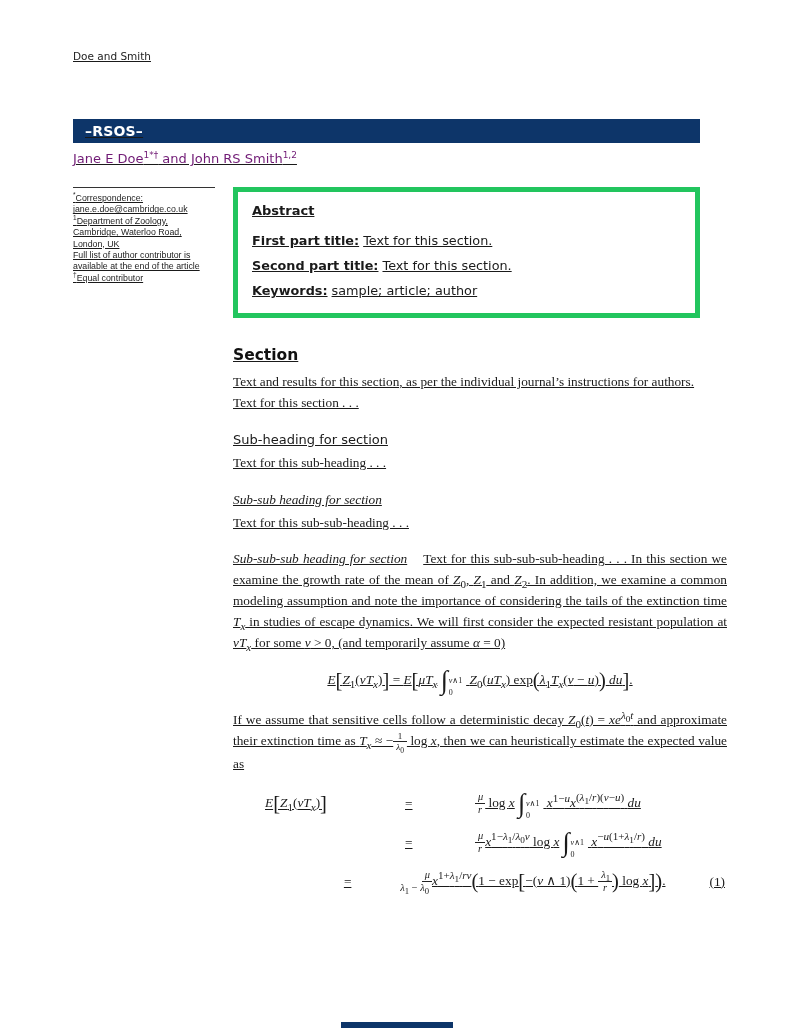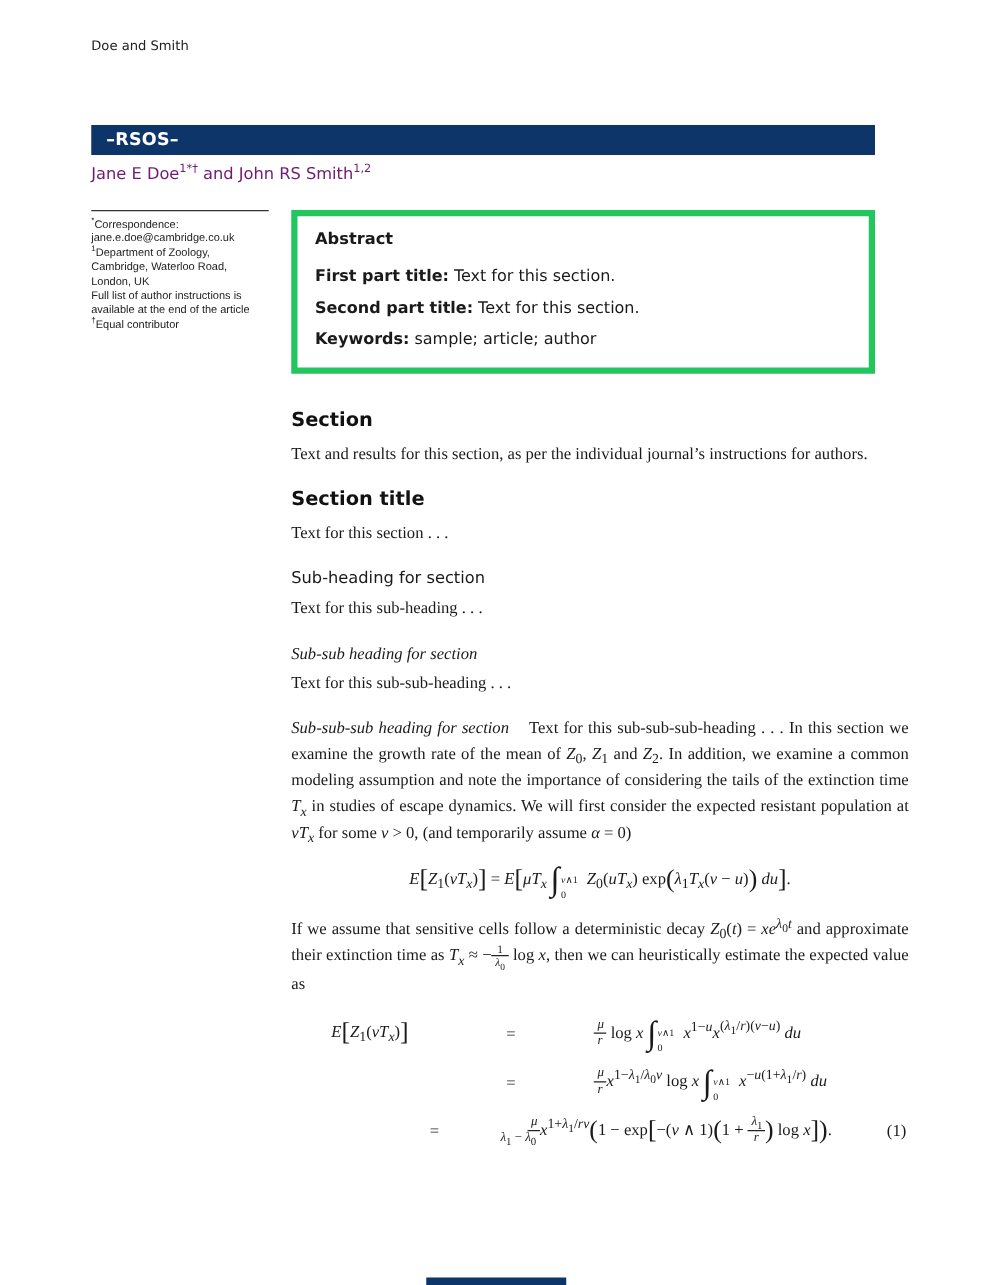--- a/index.html
+++ b/index.html
@@ -4,21 +4,22 @@
 <style>
   html,body{margin:0;padding:0;background:#ffffff;}
   .page{
     position:relative;
     width:794px;height:1028px;
     background:#ffffff;
     color:#1a1a1a;
     font-family:"DejaVu Sans",sans-serif;
     overflow:hidden;
     box-sizing:border-box;
-    padding:31px 67px 0 73px;
+    padding:50px 67px 0 73px;
+    text-decoration:underline;
   }
   .running-head{
     font-size:10.5px;
     line-height:13px;
     color:#222;
   }
   .banner{
     margin-top:56px;
     width:627px;
     height:24px;
@@ -191,21 +192,21 @@
 
   <div class="authors">Jane E Doe<sup>1*†</sup> and John RS Smith<sup>1,2</sup></div>
 
   <div class="meta-row">
     <div class="side">
       <div><sup>*</sup>Correspondence:</div>
       <div>jane.e.doe@cambridge.co.uk</div>
       <div><sup>1</sup>Department of Zoology,</div>
       <div>Cambridge, Waterloo Road,</div>
       <div>London, UK</div>
-      <div>Full list of author instructions is</div>
+      <div>Full list of author contributor is</div>
       <div>available at the end of the article</div>
       <div><sup>†</sup>Equal contributor</div>
     </div>
 
     <div class="abstract-box">
       <div class="abstract-heading">Abstract</div>
       <div class="abstract-row">
         <span class="lbl">First part title:</span><span>Text for this section.</span>
       </div>
       <div class="abstract-row">
@@ -215,21 +216,20 @@
         <span class="lbl">Keywords:</span><span>sample; article; author</span>
       </div>
     </div>
   </div>
 
   <div class="main">
 
     <h2>Section</h2>
     <p>Text and results for this section, as per the individual journal’s instructions for authors.</p>
 
-    <h2 class="gap">Section title</h2>
     <p>Text for this section . . .</p>
 
     <h3>Sub-heading for section</h3>
     <p>Text for this sub-heading . . .</p>
 
     <h4>Sub-sub heading for section</h4>
     <p>Text for this sub-sub-heading . . .</p>
 
     <p class="runin">
       <span class="runin-h">Sub-sub-sub heading for section</span><span>Text for this sub-sub-sub-heading . . . In this section we examine the growth rate of the mean of <i>Z</i><sub>0</sub>, <i>Z</i><sub>1</sub> and <i>Z</i><sub>2</sub>. In addition, we examine a common modeling assumption and note the importance of considering the tails of the extinction time <i>T</i><sub><i>x</i></sub> in studies of escape dynamics. We will first consider the expected resistant population at <i>vT</i><sub><i>x</i></sub> for some <i>v</i> &gt; 0, (and temporarily assume <i>α</i> = 0)</span>

